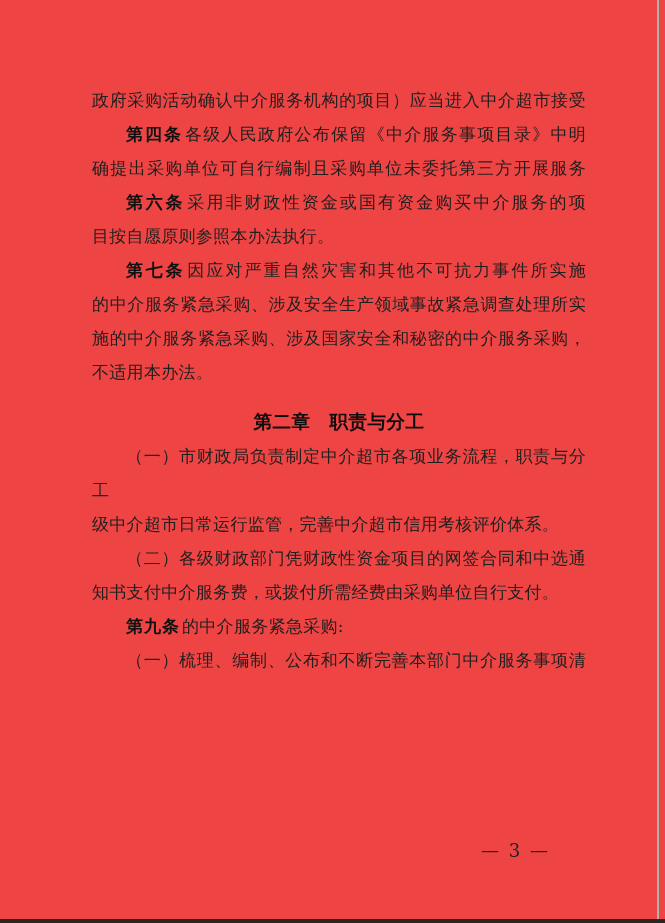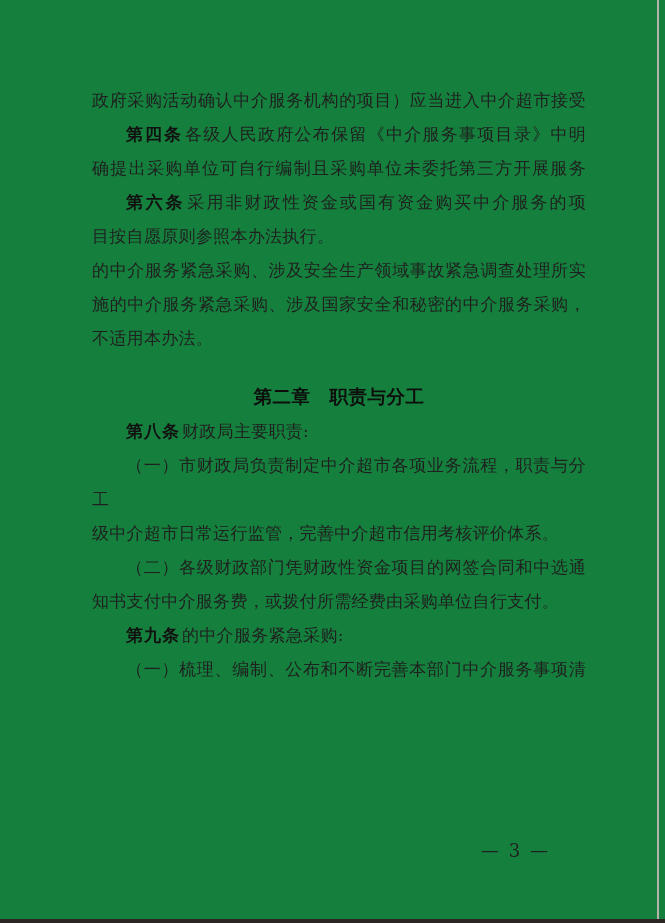--- a/index.html
+++ b/index.html
@@ -5,21 +5,21 @@
 <style>
   html, body {
     margin: 0;
     padding: 0;
     background: #ffffff;
   }
   .page {
     position: relative;
     width: 665px;
     height: 923px;
-    background: #15803d;
+    background: #ef4444;
     overflow: hidden;
     font-family: "DejaVu Serif", "Liberation Serif", serif;
   }
   .content {
     position: absolute;
     left: 92px;
     top: 83px;
     width: 494px;
   }
   .line {
@@ -38,21 +38,21 @@
     text-indent: 34px;
   }
   .article-no {
     font-family: "DejaVu Sans", "Liberation Sans", sans-serif;
     font-weight: bold;
     color: #111111;
     letter-spacing: 1px;
     margin-right: 2px;
   }
   .chapter-heading {
-    margin-top: 25px;
+    margin-top: 16px;
     font-family: "DejaVu Sans", "Liberation Sans", sans-serif;
     font-weight: bold;
     font-size: 18.5px;
     line-height: 34px;
     letter-spacing: 0.5px;
     text-align: center;
     color: #0d0d0d;
   }
   .footer {
     position: absolute;
@@ -86,25 +86,25 @@
 </head>
 <body>
 
 <div class="page">
   <div class="content" id="doc-content">
       <div class="line fill"><span class="line-text">政府采购活动确认中介服务机构的项目）应当进入中介超市接受</span></div>
       <div class="line fill indent"><span class="article-no">第四条</span><span class="line-text">各级人民政府公布保留《中介服务事项目录》中明</span></div>
       <div class="line fill"><span class="line-text">确提出采购单位可自行编制且采购单位未委托第三方开展服务</span></div>
       <div class="line fill indent"><span class="article-no">第六条</span><span class="line-text">采用非财政性资金或国有资金购买中介服务的项</span></div>
       <div class="line"><span class="line-text">目按自愿原则参照本办法执行。</span></div>
+      <div class="line fill indent"><span class="article-no">第七条</span><span class="line-text">因应对严重自然灾害和其他不可抗力事件所实施</span></div>
       <div class="line fill"><span class="line-text">的中介服务紧急采购、涉及安全生产领域事故紧急调查处理所实</span></div>
       <div class="line fill"><span class="line-text">施的中介服务紧急采购、涉及国家安全和秘密的中介服务采购，</span></div>
       <div class="line"><span class="line-text">不适用本办法。</span></div>
       <div class="chapter-heading">第二章　职责与分工</div>
-      <div class="line indent"><span class="article-no">第八条</span><span class="line-text">财政局主要职责:</span></div>
       <div class="line fill indent"><span class="line-text">（一）市财政局负责制定中介超市各项业务流程，职责与分工</span></div>
       <div class="line"><span class="line-text">级中介超市日常运行监管，完善中介超市信用考核评价体系。</span></div>
       <div class="line fill indent"><span class="line-text">（二）各级财政部门凭财政性资金项目的网签合同和中选通</span></div>
       <div class="line"><span class="line-text">知书支付中介服务费，或拨付所需经费由采购单位自行支付。</span></div>
       <div class="line indent"><span class="article-no">第九条</span><span class="line-text">的中介服务紧急采购:</span></div>
       <div class="line fill indent"><span class="line-text">（一）梳理、编制、公布和不断完善本部门中介服务事项清</span></div>
     </div>
   <div class="footer">— 3 —</div>
   <div class="edge-right"></div>
   <div class="edge-bottom"></div>

